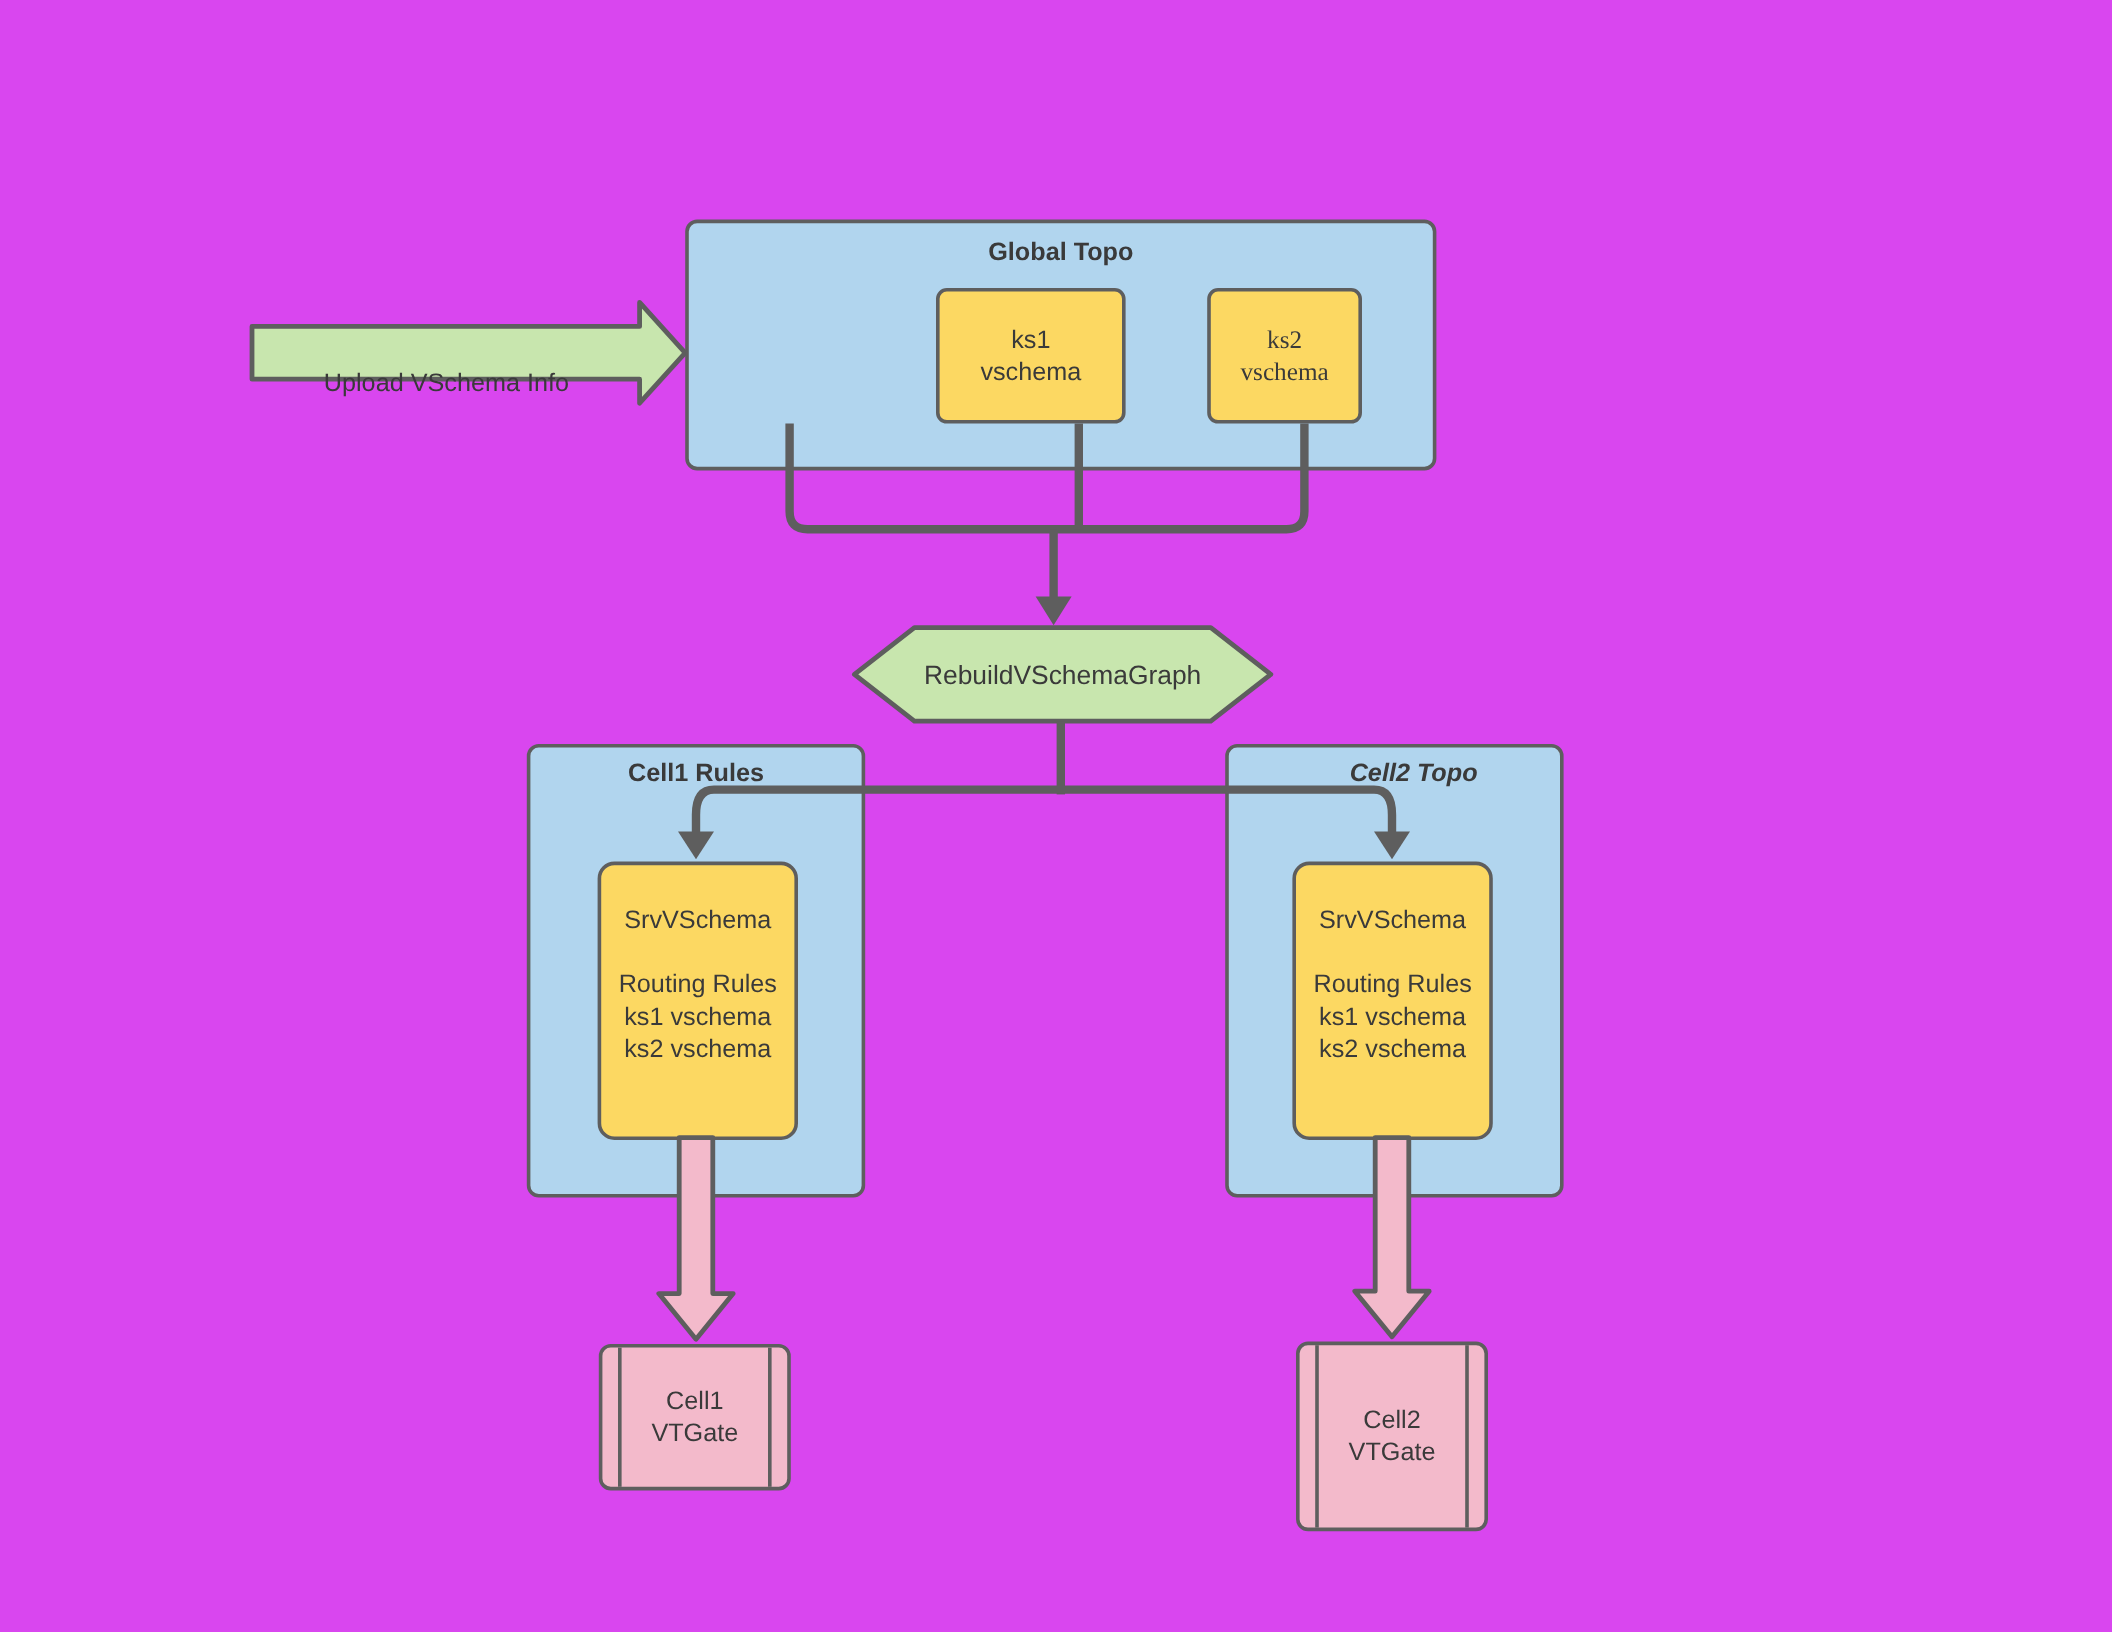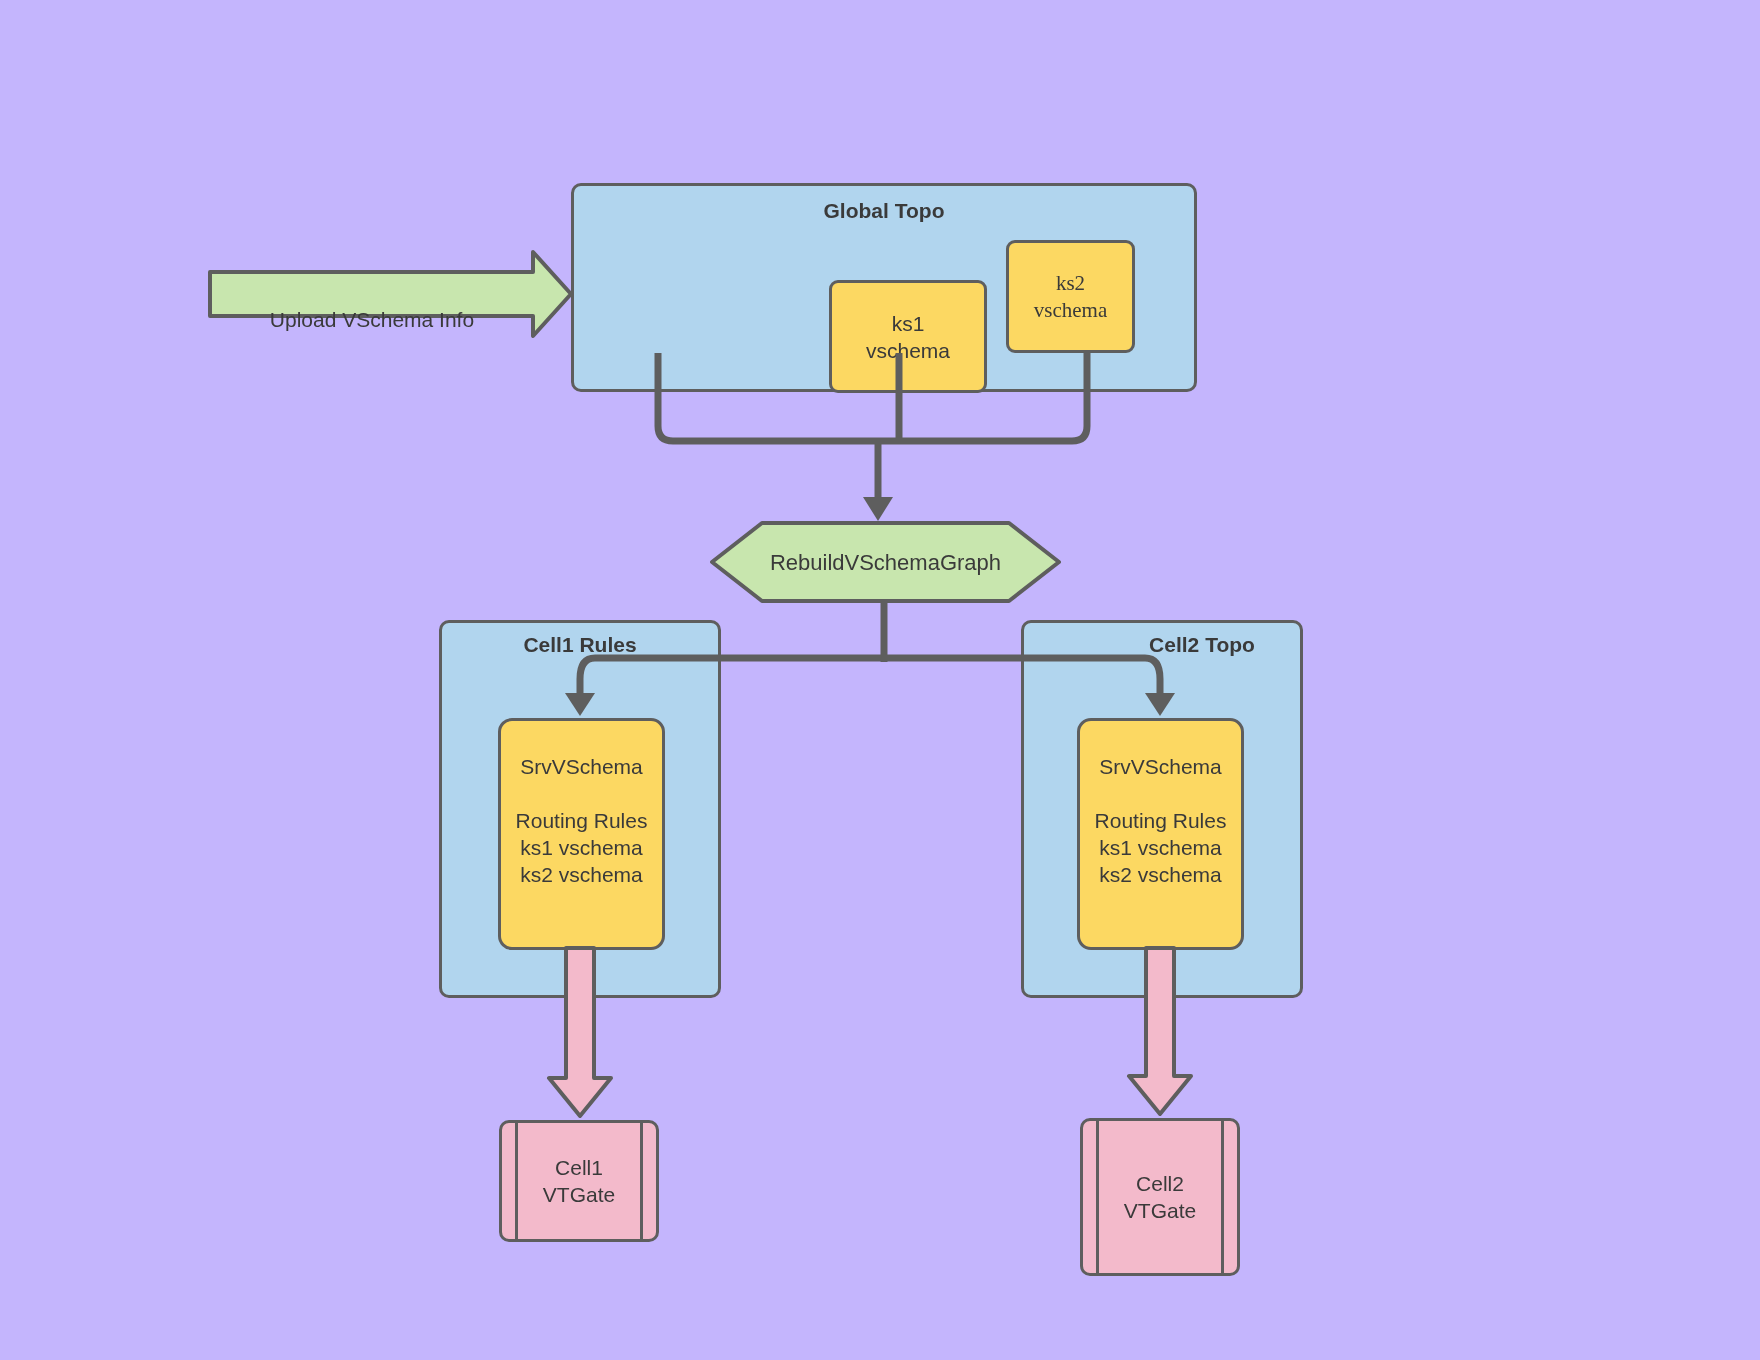--- a/index.html
+++ b/index.html
@@ -1,16 +1,16 @@
 <!DOCTYPE html>
 <html style="--container-fill: #B1D5EE; --node-fill: #FCD862; --green-fill: #C8E6AE; --pink-fill: #F3BACB; --line-color: #5E5E5E; --text-color: #3A3A3A;"><head>
 <meta charset="utf-8">
 <style>
   html,body{margin:0;padding:0;background:#ffffff;}
-  .canvas{position:relative;width:1760px;height:1360px;background:#c4b5fd;overflow:hidden;
+  .canvas{position:relative;width:1760px;height:1360px;background:#d946ef;overflow:hidden;
           font-family:"Liberation Sans", sans-serif;color:var(--text-color,#3a3a3a);}
   .layer{position:absolute;left:0;top:0;width:1760px;height:1360px;}
   .container-box{position:absolute;background:var(--container-fill);border:3px solid var(--line-color);
                  border-radius:10px;box-sizing:border-box;}
   .node-box{position:absolute;background:var(--node-fill);border:3px solid var(--line-color);
             border-radius:9px;box-sizing:border-box;display:flex;flex-direction:column;
             align-items:center;justify-content:center;text-align:center;
             font-size:21px;line-height:27px;}
   .box-title{position:absolute;text-align:center;font-weight:bold;font-size:21px;line-height:26px;}
   .cell-node{align-items:center;justify-content:flex-start;text-align:left;
@@ -37,21 +37,21 @@
   <svg class="layer" width="1760" height="1360" viewBox="0 0 1760 1360">
     <polygon class="outline" style="fill:var(--green-fill);" points="210,272 533,272 533,252 571,294 533,336 533,316 210,316"></polygon>
     <polygon class="outline" style="fill:var(--green-fill);" points="712,562 762,523 1009,523 1059,562 1009,601 762,601"></polygon>
   </svg>
 
   <div class="layer">
 
     <div class="container-box" style="left:571px;top:183px;width:626px;height:209px;"></div>
     <div class="box-title" style="left:571px;top:198px;width:626px;">Global Topo</div>
 
-    <div class="node-box" style="left:829px;top:240px;width:158px;height:113px;margin-top:40px;">
+    <div class="node-box" style="left:780px;top:240px;width:158px;height:113px;">
       <span>ks1</span>
       <span>vschema</span>
     </div>
     <div class="node-box" style="left:1006px;top:240px;width:129px;height:113px;font-family:Liberation Serif, serif;">
       <span>ks2</span>
       <span>vschema</span>
     </div>
 
     <div class="shape-label" style="left:222px;top:281px;width:300px;margin-top:25px;">Upload VSchema Info</div>
 
@@ -61,21 +61,21 @@
     <div class="box-title" style="left:439px;top:632px;width:282px;">Cell1 Rules</div>
     <div class="node-box cell-node" style="left:498px;top:718px;width:167px;height:232px;">
       <span class="ln">SrvVSchema</span>
       <span class="ln"></span>
       <span class="ln">Routing Rules</span>
       <span class="ln">ks1 vschema</span>
       <span class="ln">ks2 vschema</span>
     </div>
 
     <div class="container-box" style="left:1021px;top:620px;width:282px;height:378px;"></div>
-    <div class="box-title" style="left:1036px;top:632px;width:332px;">Cell2 Topo</div>
+    <div class="box-title" style="left:1012px;top:632px;width:332px;font-style:italic;">Cell2 Topo</div>
     <div class="node-box cell-node" style="left:1077px;top:718px;width:167px;height:232px;">
       <span class="ln">SrvVSchema</span>
       <span class="ln"></span>
       <span class="ln">Routing Rules</span>
       <span class="ln">ks1 vschema</span>
       <span class="ln">ks2 vschema</span>
     </div>
 
     <div class="vtgate-box" style="left:499px;top:1120px;width:160px;height:122px;">
       <div class="vtgate-rail left"></div>

